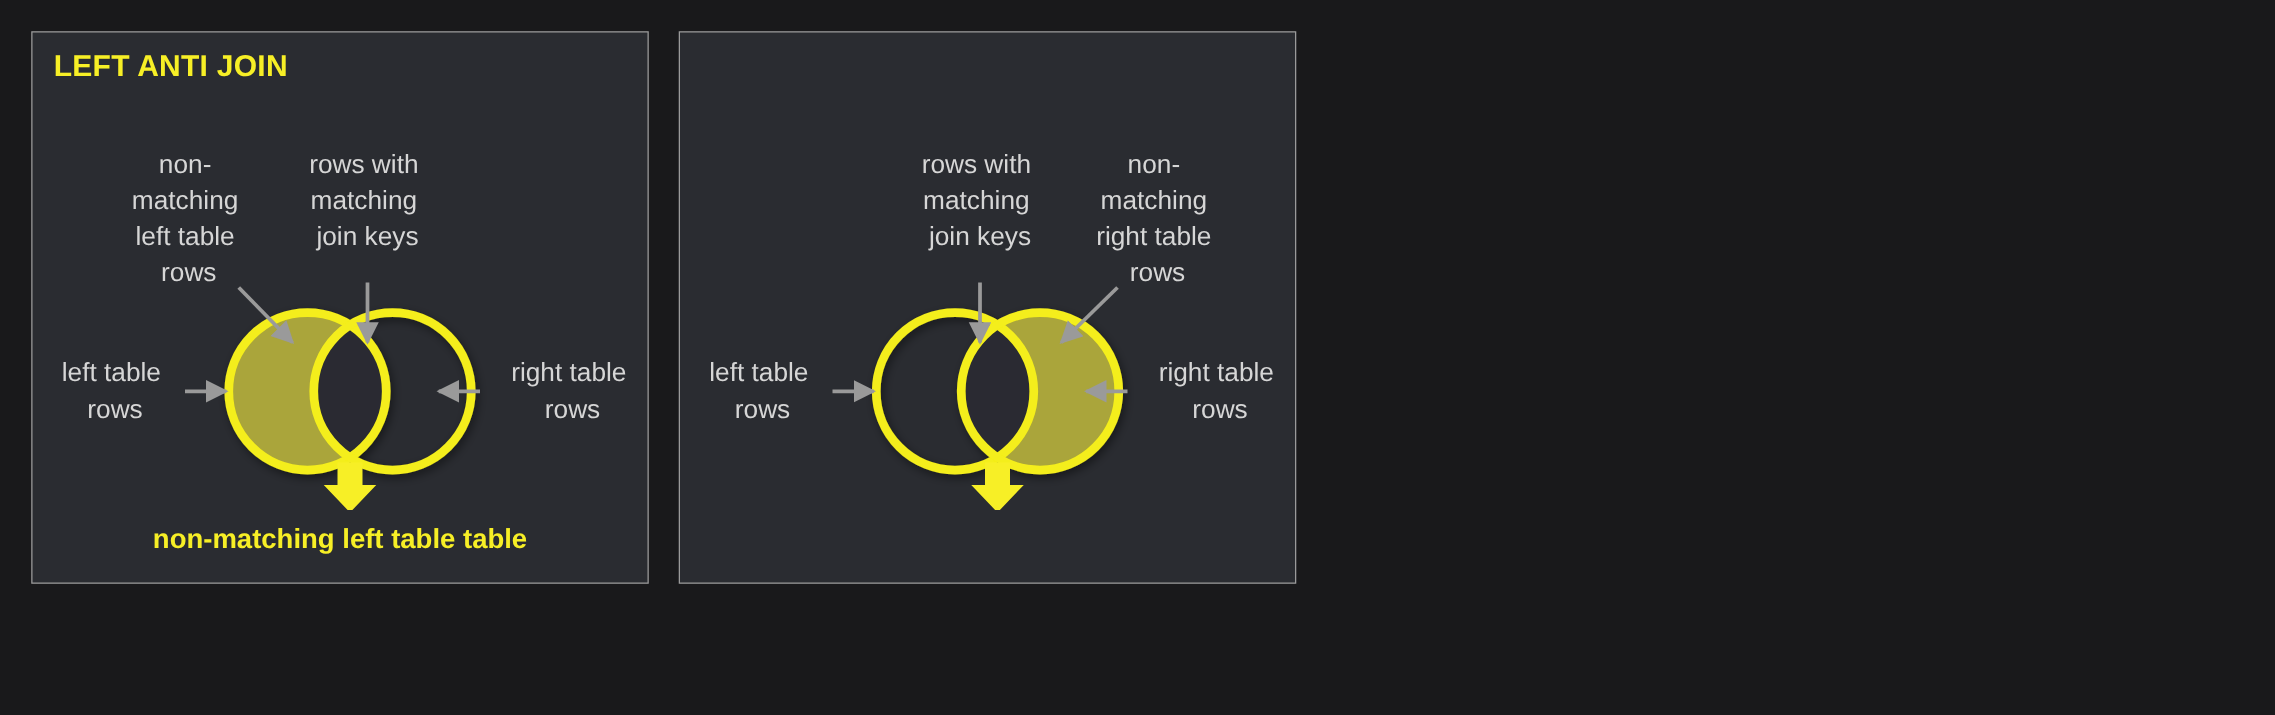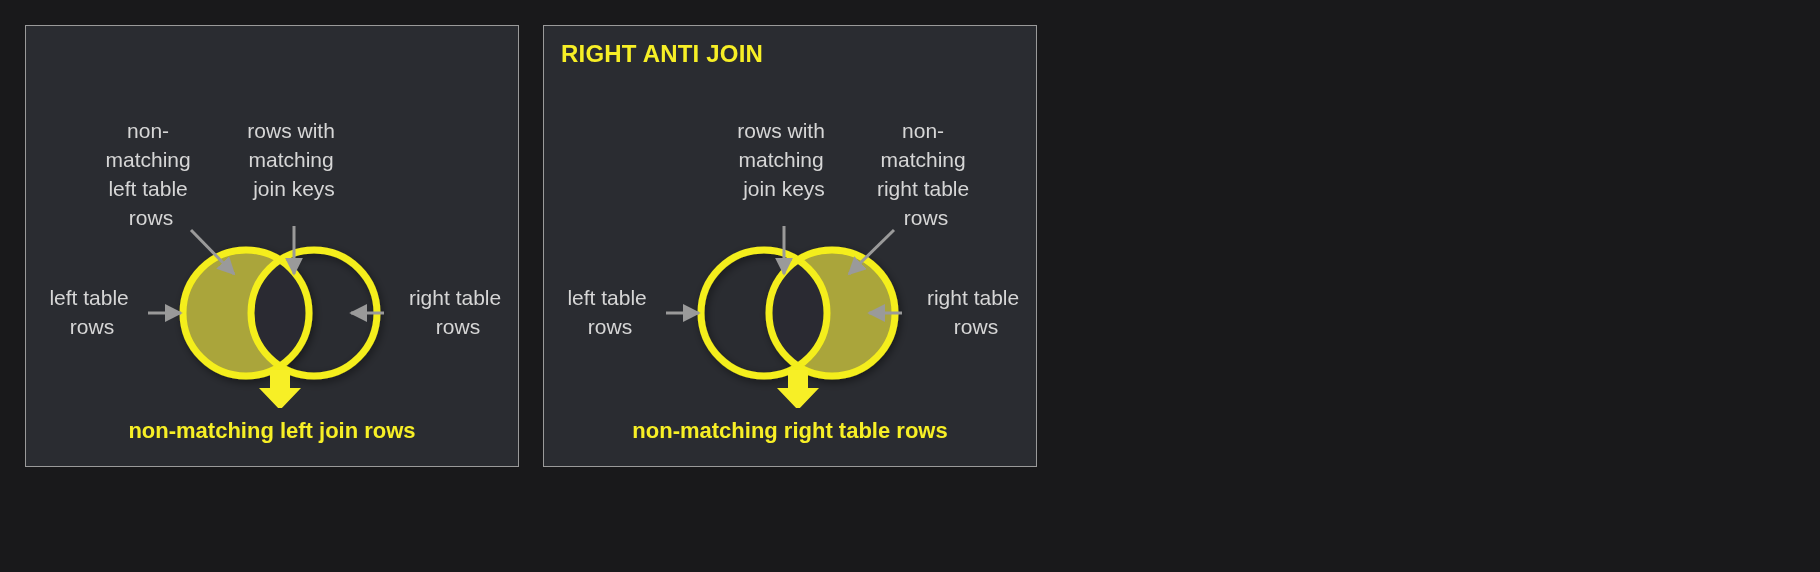--- a/index.html
+++ b/index.html
@@ -62,20 +62,21 @@
     color: #f7ef26;
     white-space: nowrap;
   }
 </style>
 </head>
 <body>
 
 <div id="stage">
 
   <div class="panel" id="panel-left">
+    <div class="panel-title">LEFT ANTI JOIN</div>
 
     <div class="venn-wrap">
       <svg class="venn-svg" width="492" height="330" viewBox="0 0 492 330" xmlns="http://www.w3.org/2000/svg">
         <defs>
           <clipPath id="clipL1">
               <circle cx="220" cy="235" r="63"></circle>
             </clipPath>
           <clipPath id="clipR1">
               <circle cx="288" cy="235" r="63"></circle>
             </clipPath>
@@ -123,25 +124,24 @@
           <tspan x="432" dy="0">right table</tspan>
           <tspan x="432" dy="29">rows</tspan>
         </text>
 
         <g transform="translate(254,308)">
           <path d="M-10,-16 L10,-16 L10,2 L21,2 L0,24 L-21,2 L-10,2 Z" fill="#f7ef26"></path>
         </g>
       </svg>
     </div>
 
-    <div class="caption">non-matching left join rows</div>
+    <div class="caption">non-matching left table table</div>
   </div>
 
   <div class="panel" id="panel-right">
-    <div class="panel-title">RIGHT ANTI JOIN</div>
 
     <div class="venn-wrap">
       <svg class="venn-svg" width="492" height="330" viewBox="0 0 492 330" xmlns="http://www.w3.org/2000/svg">
         <defs>
           <clipPath id="clipL2">
               <circle cx="220" cy="235" r="63"></circle>
             </clipPath>
           <clipPath id="clipR2">
               <circle cx="288" cy="235" r="63"></circle>
             </clipPath>
@@ -189,16 +189,15 @@
           <tspan x="432" dy="0">right table</tspan>
           <tspan x="432" dy="29">rows</tspan>
         </text>
 
         <g transform="translate(254,308)">
           <path d="M-10,-16 L10,-16 L10,2 L21,2 L0,24 L-21,2 L-10,2 Z" fill="#f7ef26"></path>
         </g>
       </svg>
     </div>
 
-    <div class="caption">non-matching right table rows</div>
   </div>
 
 </div>
 
 </body></html>

